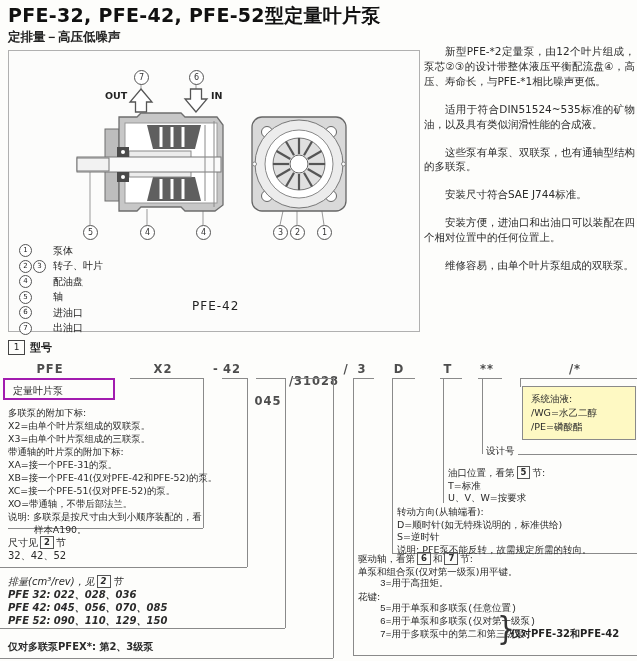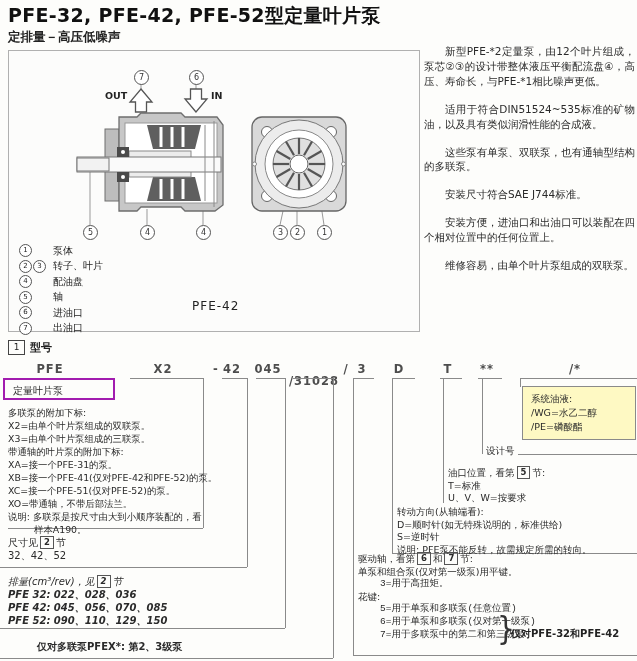--- a/index.html
+++ b/index.html
@@ -189,21 +189,21 @@
 
 <div class="abs sec">
   <span class="secchip">1</span>
   <span>型号</span>
 </div>
 
 <span class="abs code" style="left:50px;">PFE</span>
 <span class="abs code" style="left:163px;">X2</span>
 <span class="abs code" style="left:216px;">-</span>
 <span class="abs code" style="left:232px;">42</span>
-<span class="abs code" style="left:268px;">045</span>
+<span class="abs code" style="left:268px;margin-top:32px;">045</span>
 <span class="abs code" style="left:314px;margin-top:12px;">/31028</span>
 <span class="abs code" style="left:346px;">/</span>
 <span class="abs code" style="left:362px;">3</span>
 <span class="abs code" style="left:399px;">D</span>
 <span class="abs code" style="left:448px;">T</span>
 <span class="abs code" style="left:487px;">**</span>
 <span class="abs code" style="left:575px;">/*</span>
 
 <div class="abs hl" style="left:130px;top:378px;width:73px;"></div>
 <div class="abs hl" style="left:222px;top:378px;width:25px;"></div>
@@ -257,21 +257,21 @@
 
 <div class="abs blk" style="left:8px;top:575px;font-size:10px;font-style:italic;">
   <div>
     <span>排量(cm³/rev)，见</span><span class="chip">2</span><span>节</span>
   </div>
   <div class="bold">PFE 32: 022、028、036</div>
   <div class="bold">PFE 42: 045、056、070、085</div>
   <div class="bold">PFE 52: 090、110、129、150</div>
 </div>
 
-<div class="abs blk" style="left:8px;top:640px;font-size:10px;font-weight:600;margin-left:29px;">仅对多联泵PFEX*: 第2、3级泵</div>
+<div class="abs blk" style="left:8px;top:640px;font-size:10px;font-weight:600;">仅对多联泵PFEX*: 第2、3级泵</div>
 
 <div class="abs fluidbox">
   <div>系统油液:</div>
   <div>/WG=水乙二醇</div>
   <div>/PE=磷酸酯</div>
 </div>
 
 <div class="abs blk" style="left:486px;top:444px;font-size:9.5px;">设计号</div>
 
 <div class="abs blk" style="left:448px;top:466px;font-size:9.5px;line-height:12.5px;">

